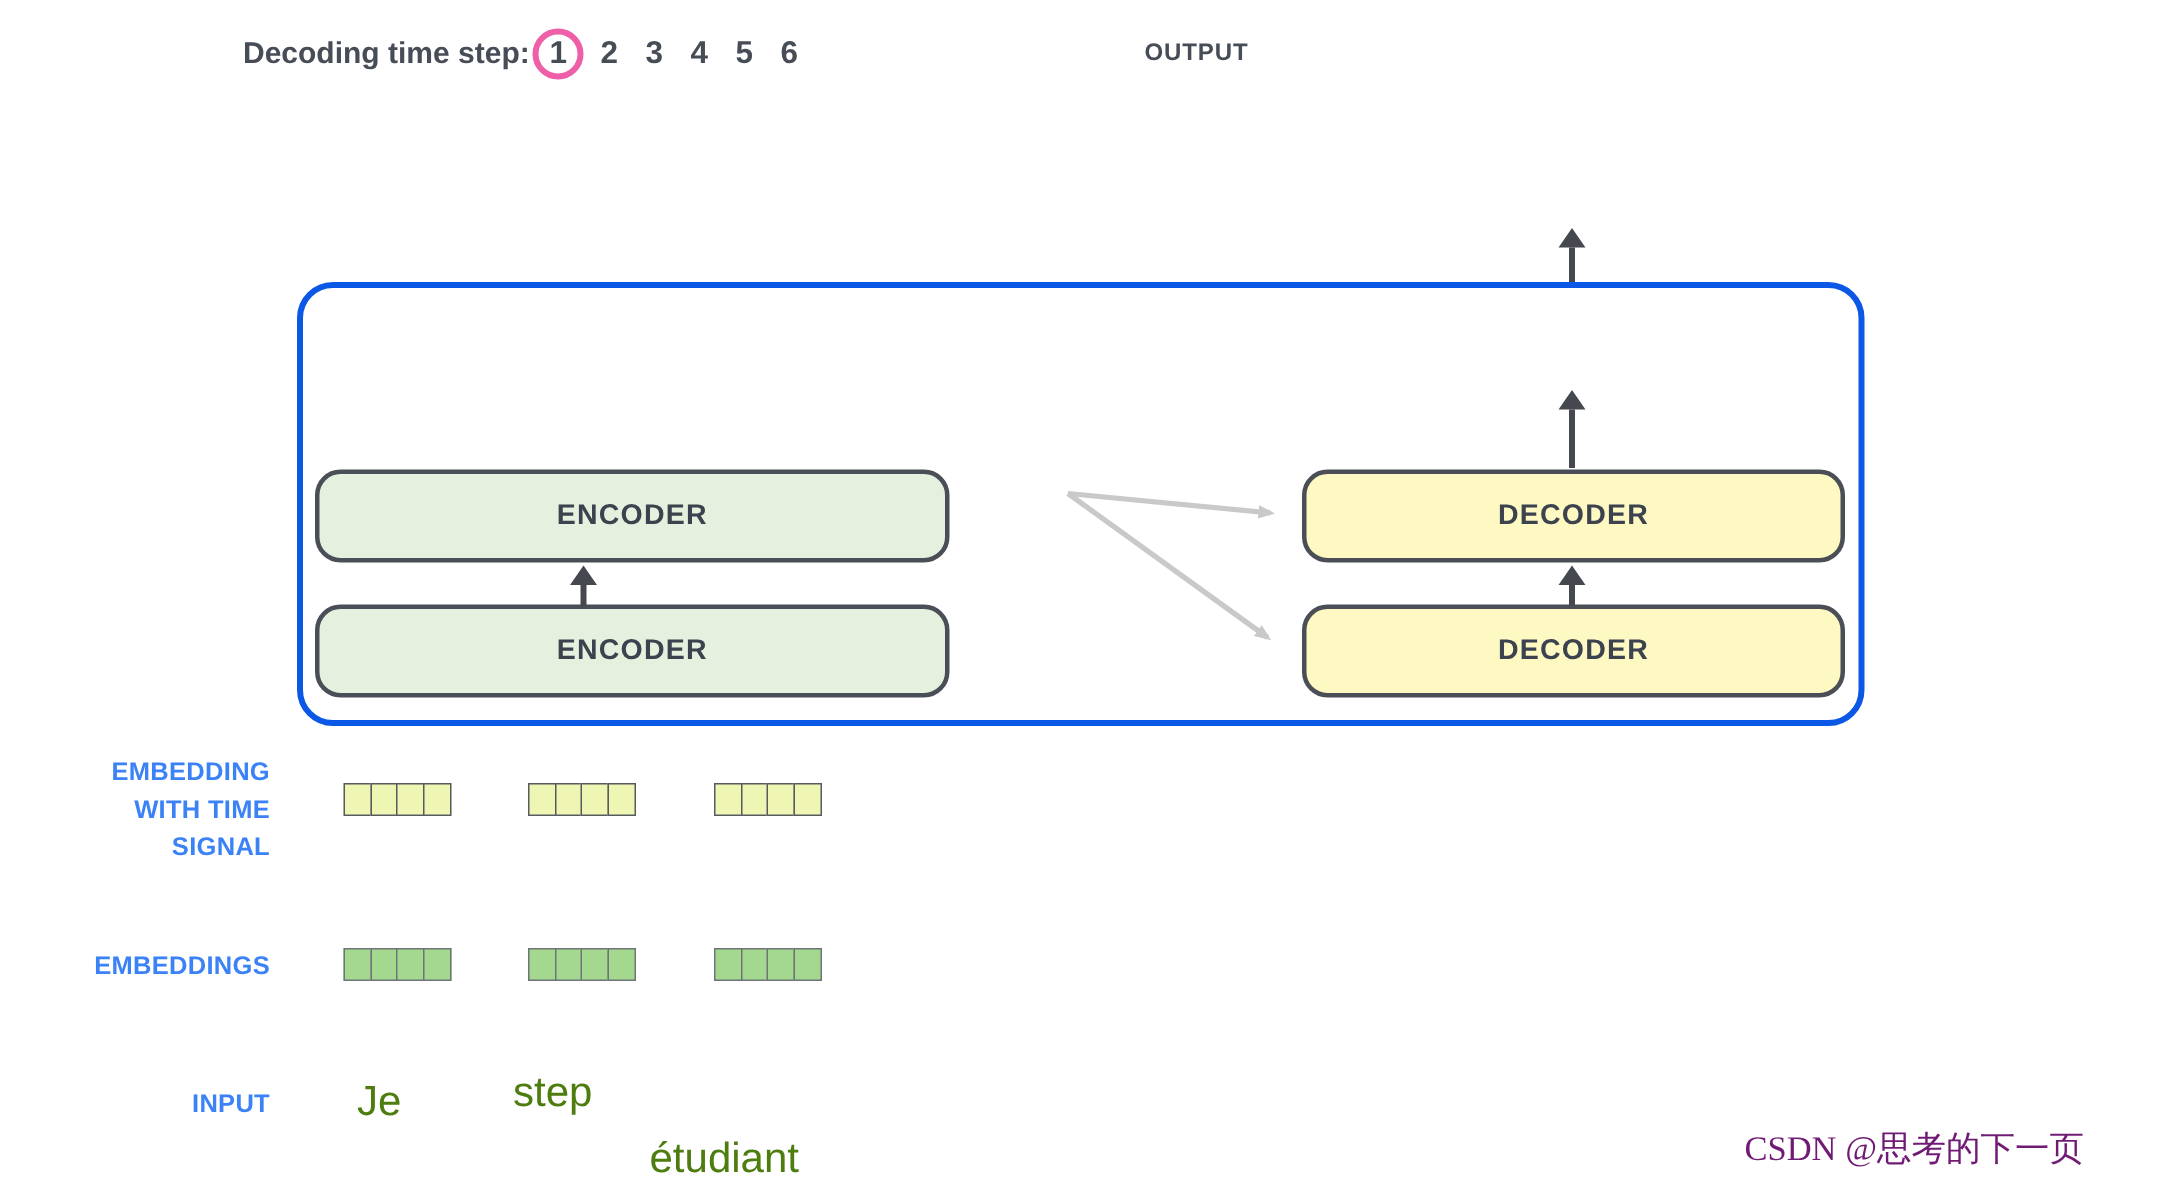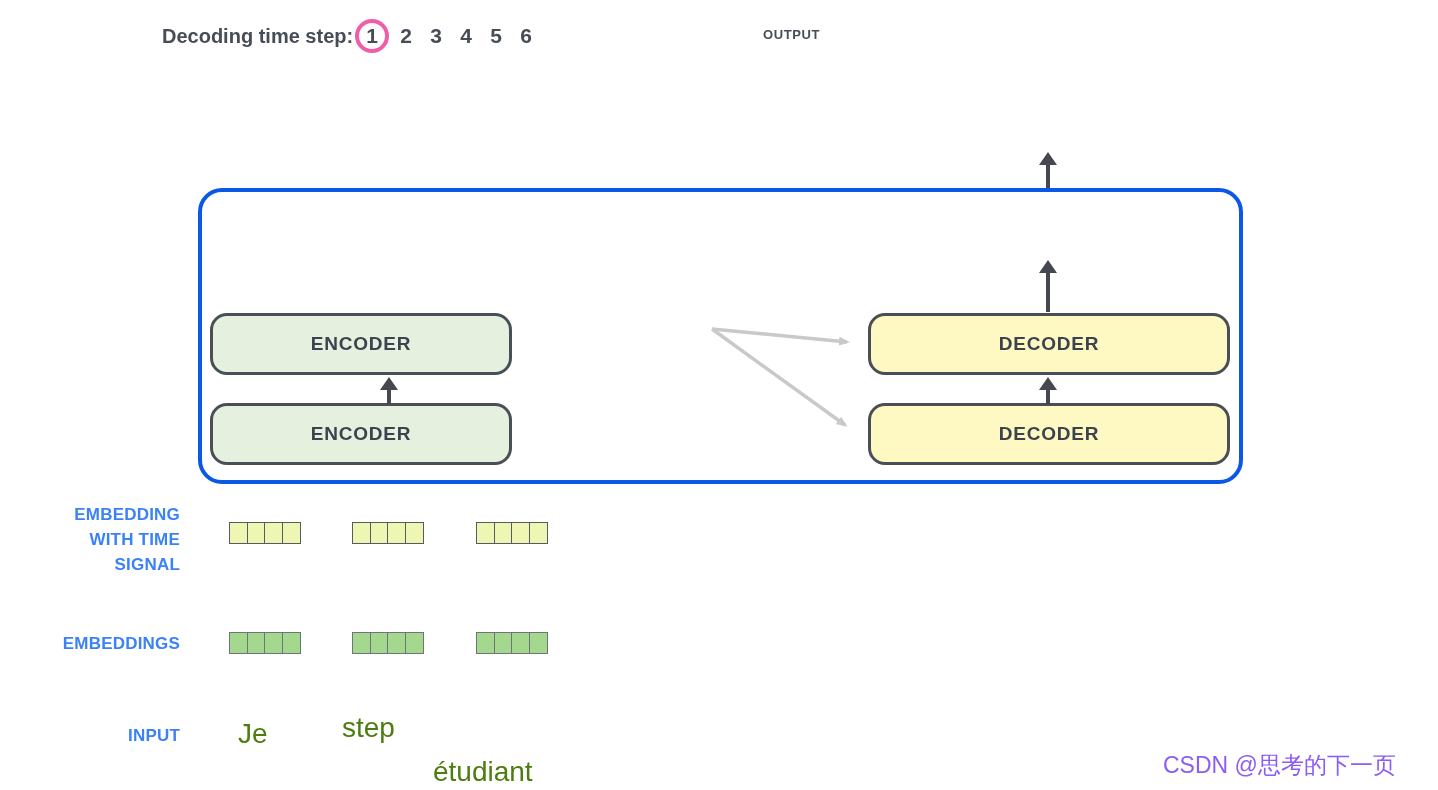--- a/index.html
+++ b/index.html
@@ -16,35 +16,35 @@
   
   .decoding-row { left:162px; top:17px; height:38px; display:flex; align-items:center; }
   .decoding-label { font-size:20px; font-weight:700; color:#474d57; white-space:nowrap; }
   .steps { display:flex; align-items:center; gap:16px; margin-left:2px; }
   .step { font-size:21px; font-weight:700; color:#474d57; width:14px; text-align:center; }
   .step-circle {
     width:34px; height:34px; border:4px solid #ee5fa7; border-radius:50%;
     display:flex; align-items:center; justify-content:center; margin-right:-6px;
   }
   .step-circle .step { width:auto; }
-  .output-label { left:763px; top:27px; font-size:13px; font-weight:700; letter-spacing:0.6px; color:#474d57; }
+  .output-label { left:763px; top:27px; font-size:16px; font-weight:700; letter-spacing:0.6px; color:#474d57; }
 
   
   .panel {
     left:198px; top:188px; width:1045px; height:296px;
     border:4px solid #0b57e6; border-radius:24px; background:transparent;
   }
 
   
   .block {
     position:absolute; display:flex; align-items:center; justify-content:center;
     border:3px solid #4a4f57; border-radius:17px;
     font-size:19px; font-weight:700; letter-spacing:0.8px; color:#3d434e;
   }
-  .encoder { background:#e5f1de; left:210px; width:302px; height:62px; }
+  .encoder { background:#e5f1de; left:210px; width:423px; height:62px; }
   .encoder.row-top { top:313px; }
   .encoder.row-bottom { top:403px; }
   .decoder { background:#fef9c3; left:868px; width:362px; height:62px; }
   .decoder.row-top { top:313px; }
   .decoder.row-bottom { top:403px; }
   .linear-softmax {
     left:868px; top:207px; width:362px; height:45px; border-radius:23px;
     background:linear-gradient(90deg, #f2c2cb 0%, #f3d2e1 45%, #ead9f7 100%);
     font-size:19px;
   }
@@ -76,22 +76,22 @@
   .vec .cell { width:19px; height:22px; border:1.5px solid #565b60; margin-left:-1.5px; }
   .vec .cell:first-child { margin-left:0; }
   .vec.yellow .cell { background:#eff5b2; }
   .vec.green .cell  { background:#a3d88e; border-color:#6e7478; }
 
   
   .word { position:absolute; font-size:28px; color:#4d7c0f; line-height:1; }
 
   
   .watermark {
-    left:1163px; top:750px; font-size:23px; color:#8b5cf6;
-    text-shadow:1px 1px 0 #ffffff; white-space:nowrap;
+    left:1163px; top:750px; font-size:23px; color:#701a75;
+    text-shadow:1px 1px 0 #ffffff; white-space:nowrap;font-family:Liberation Serif, serif;
   }
 </style>
 </head>
 <body>
 
 <div class="stage">
 
   <div class="abs decoding-row">
     <span class="decoding-label">Decoding time step:</span>
     <span class="steps">

